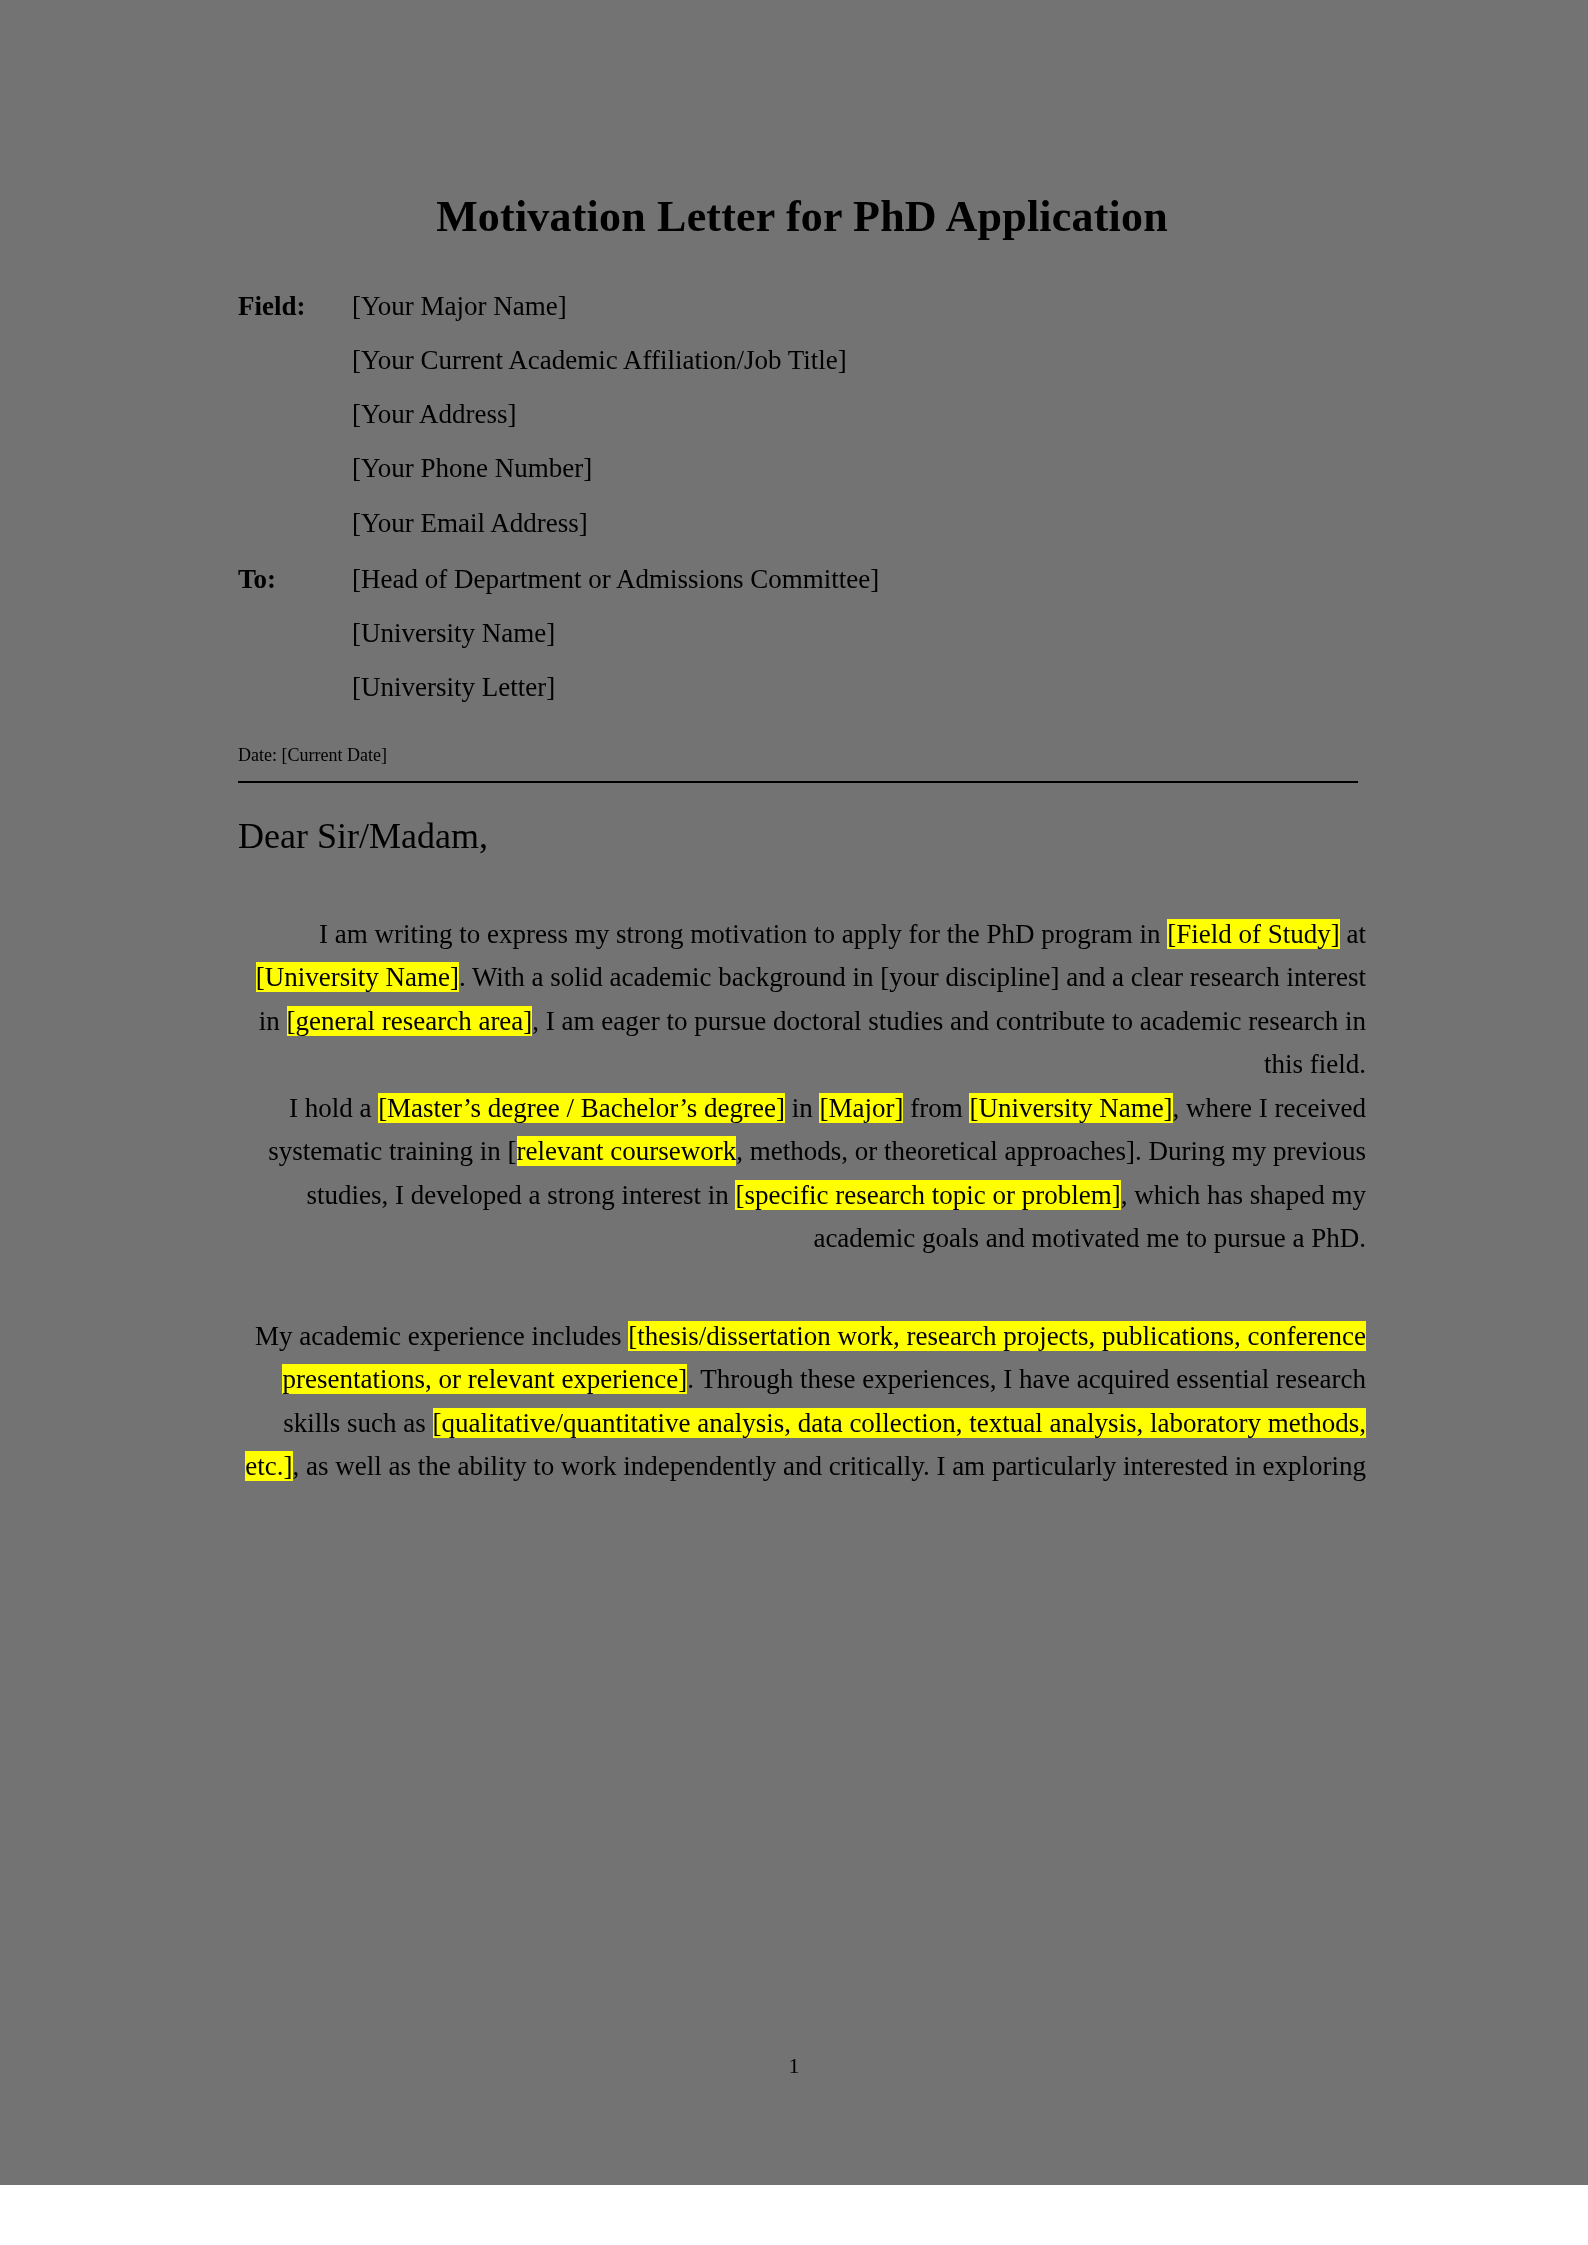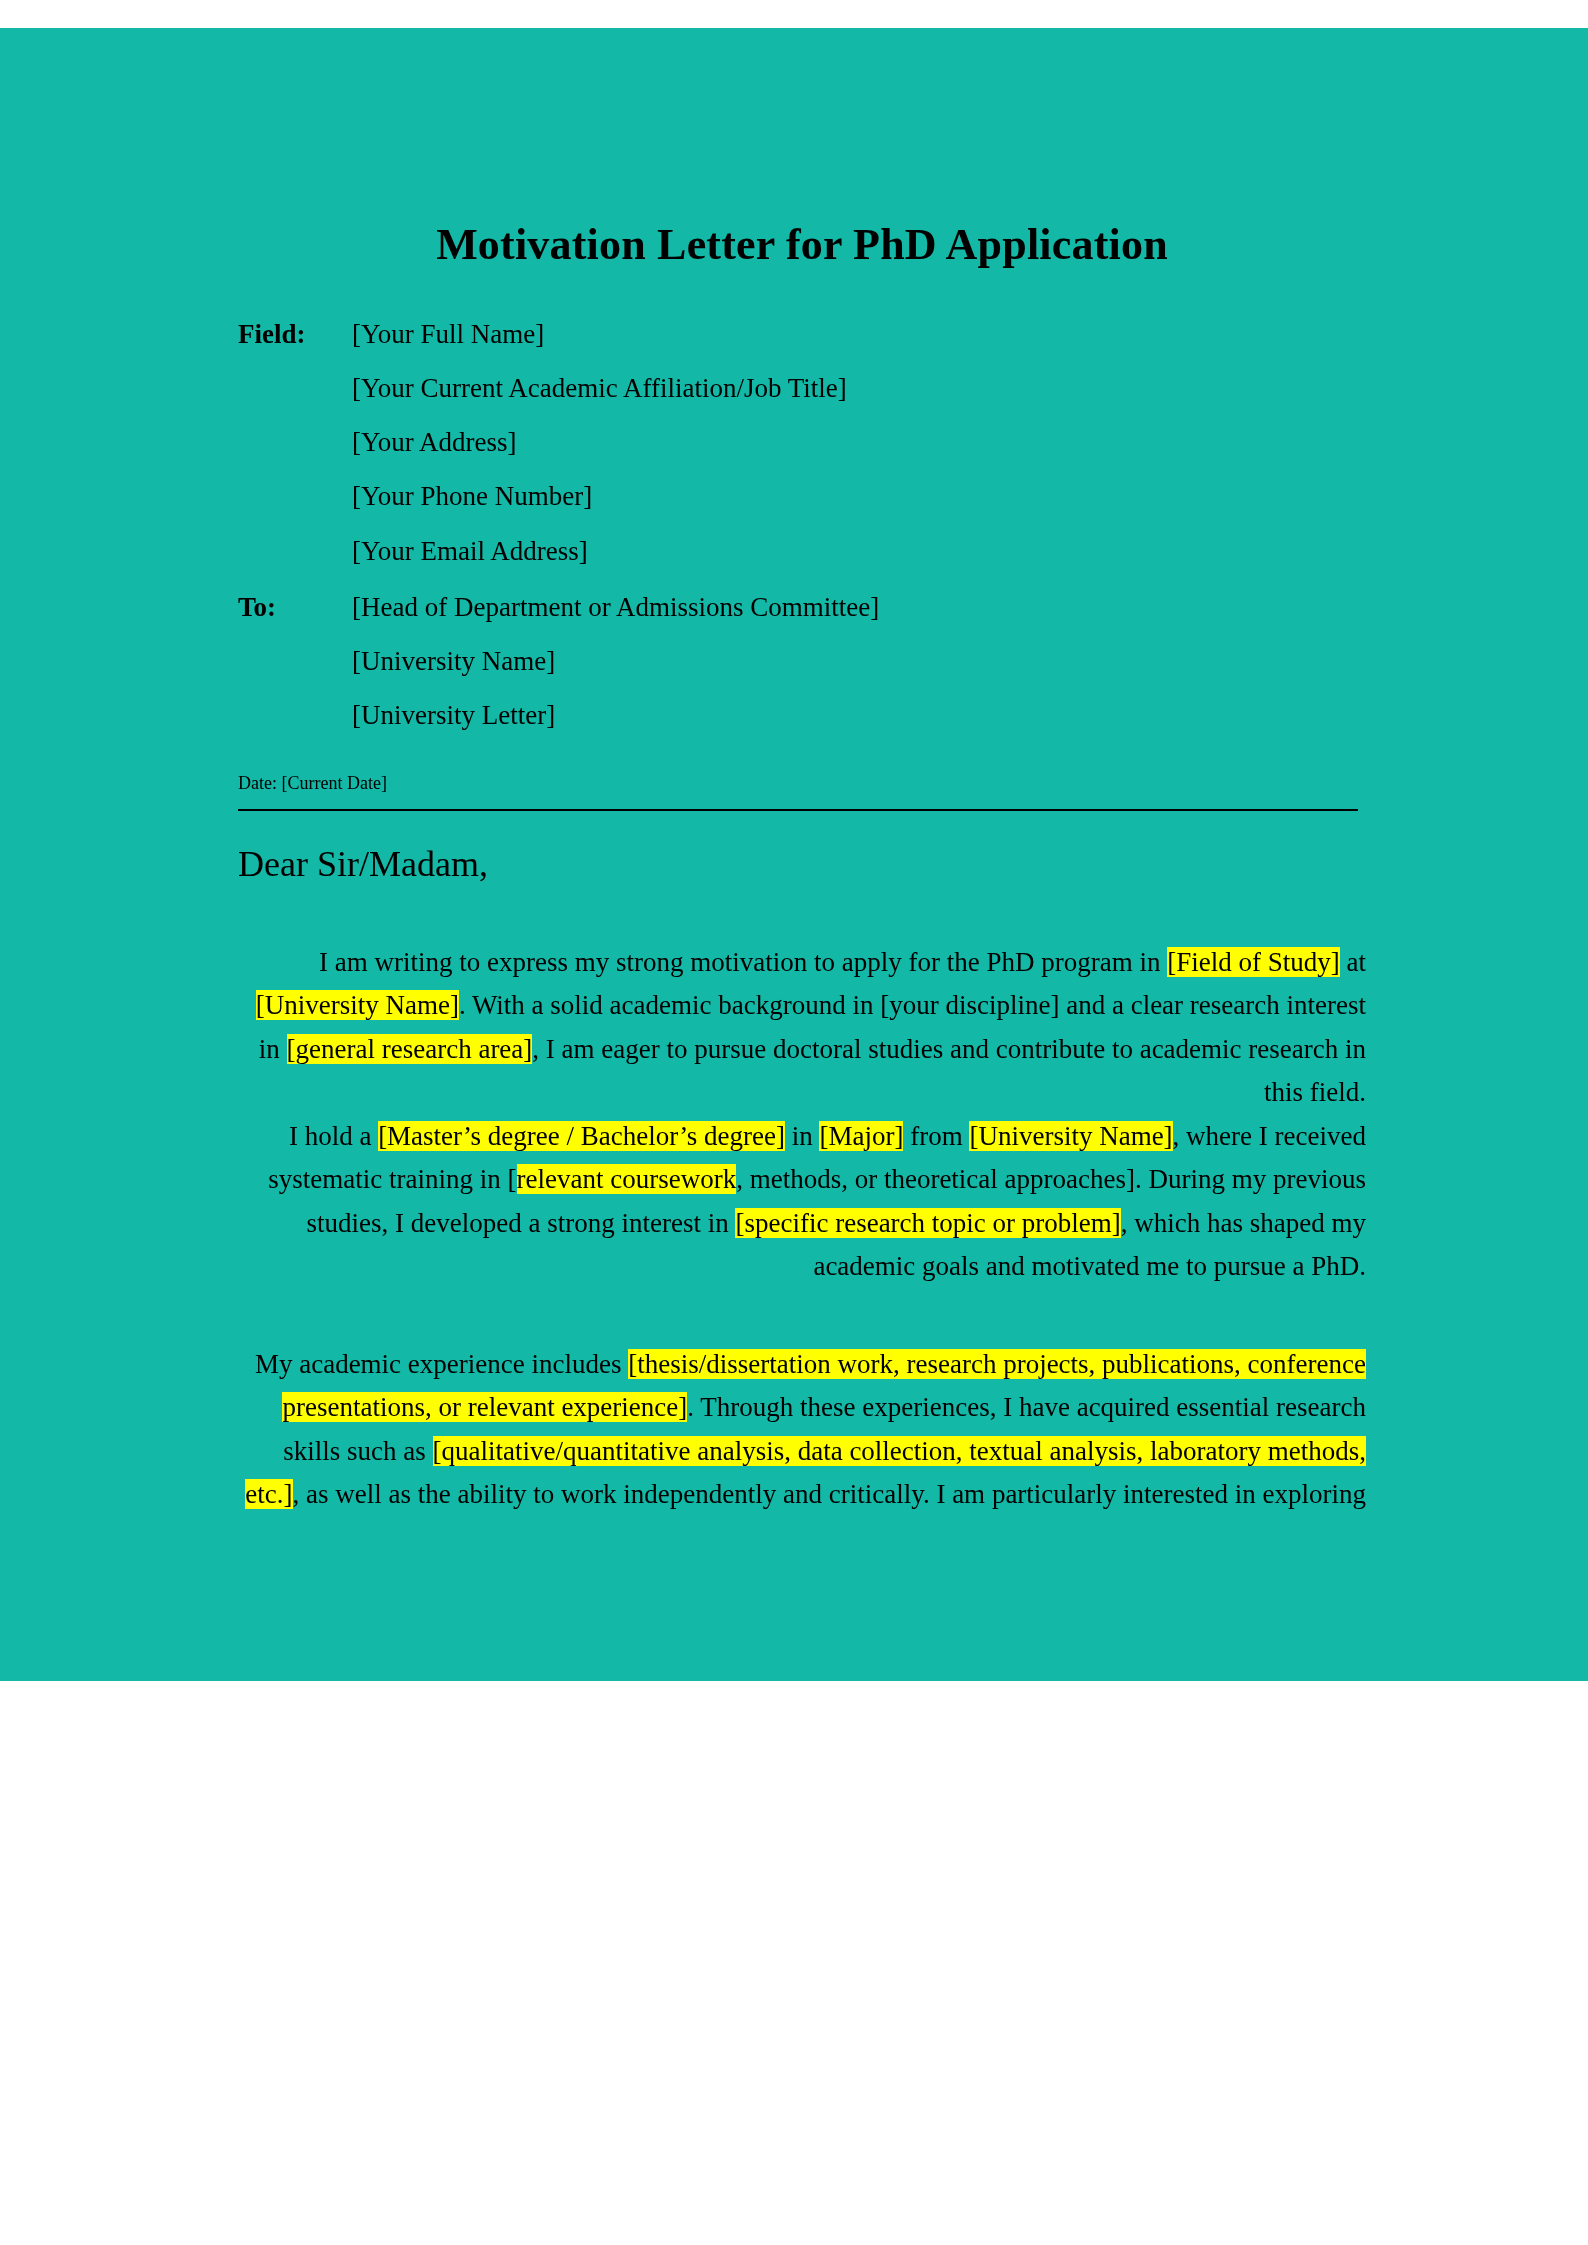--- a/index.html
+++ b/index.html
@@ -7,25 +7,24 @@
     padding: 0;
     background: #ffffff;
   }
   body {
     font-family: "Liberation Serif", "DejaVu Serif", serif;
     color: #000000;
   }
   .page {
     position: relative;
     width: 1588px;
-    height: 1653px;
-    background: #14b8a6;
+    height: 2185px;
+    background: #737373;
     box-sizing: border-box;
     overflow: hidden;
-    margin-top: 28px;
   }
   .content {
     position: absolute;
     left: 238px;
     top: 0;
     width: 1128px;
   }
 
   
   .doc-title {
@@ -116,21 +115,21 @@
 
 <div class="page">
   <div class="content">
 
     <h1 class="doc-title">Motivation Letter for PhD Application</h1>
 
     <div class="addr-block">
 
       <div class="addr-row">
         <div class="addr-label">Field:</div>
-        <div class="addr-value">[Your Full Name]</div>
+        <div class="addr-value">[Your Major Name]</div>
       </div>
       <div class="addr-row">
         <div class="addr-label blank"></div>
         <div class="addr-value">[Your Current Academic Affiliation/Job Title]</div>
       </div>
       <div class="addr-row">
         <div class="addr-label blank"></div>
         <div class="addr-value">[Your Address]</div>
       </div>
       <div class="addr-row">

